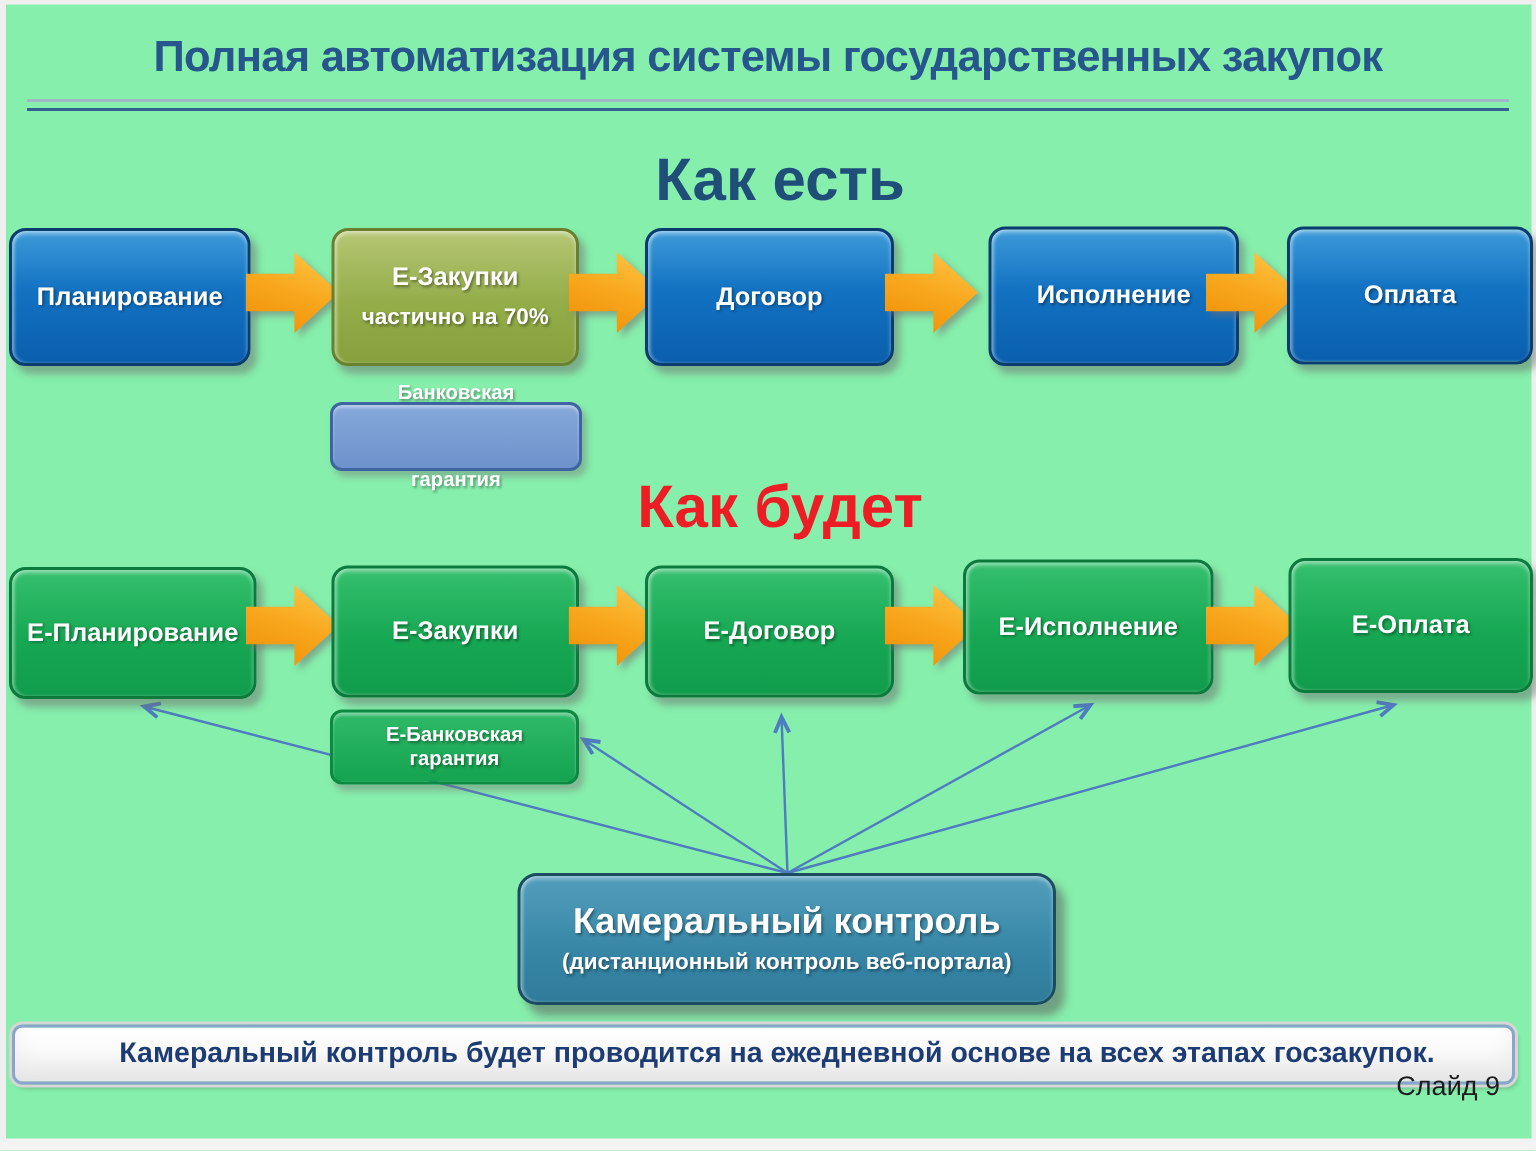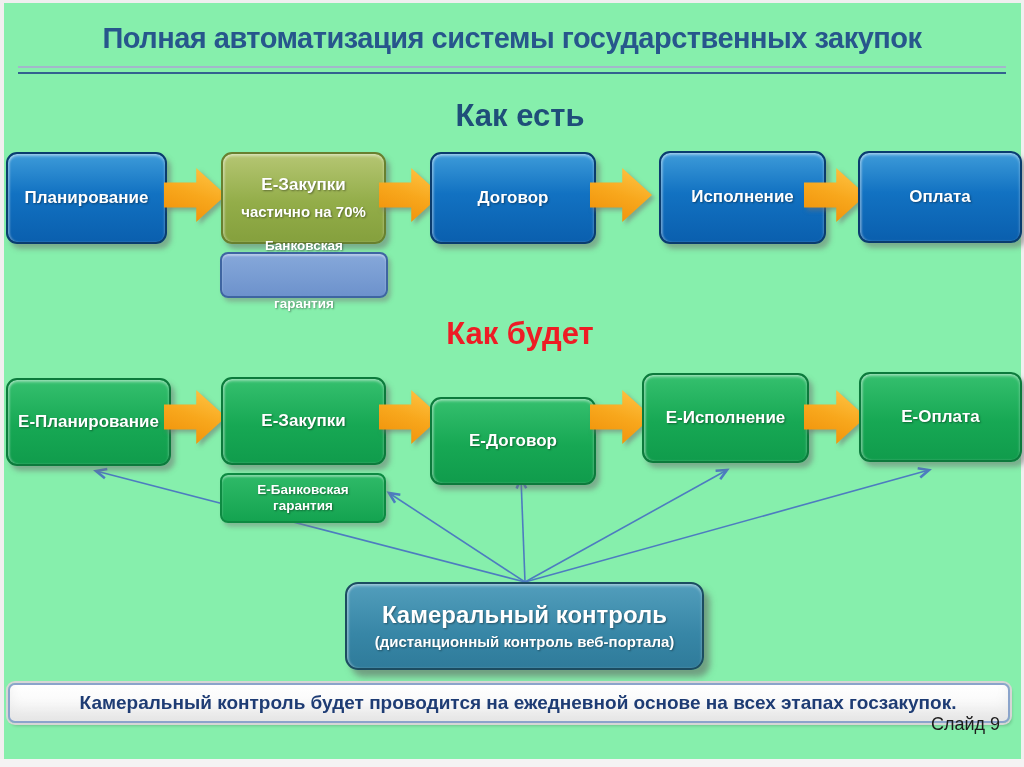--- a/index.html
+++ b/index.html
@@ -17,21 +17,21 @@
     position:absolute;left:0;right:0;top:22px;text-align:center;
     font-size:29px;font-weight:bold;color:var(--title-blue,#27568c);
     letter-spacing:-0.5px;
   }
   .rule{position:absolute;left:18px;right:18px;height:2px;}
   .rule-light{top:66px;background:#a3b6ca;}
   .rule-dark{top:72px;background:#33618f;}
 
   .heading{
     position:absolute;left:16px;right:0;text-align:center;
-    font-size:31px;font-weight:bold;
+    font-size:40px;font-weight:bold;
   }
   .heading.asis{top:98px;color:var(--heading-blue,#1f4e79);}
   .heading.tobe{top:316px;color:var(--heading-red,#ee1c25);}
 
   .box{
     position:absolute;border-radius:11px;display:flex;flex-direction:column;
     align-items:center;justify-content:center;color:#ffffff;font-weight:bold;
     font-size:17px;text-align:center;line-height:1.2;
     text-shadow:1px 1px 2px rgba(0,0,0,.4);
     box-shadow:4px 5px 5px rgba(110,110,110,.5), inset 0 2px 3px rgba(255,255,255,.45), inset 2px 0 2px rgba(255,255,255,.25);
@@ -69,25 +69,25 @@
 
   
   .b-plan {left:6px;  top:152px;width:157px;height:88px;}
   .b-ezak {left:221px;top:152px;width:161px;height:88px;}
   .b-dog  {left:430px;top:152px;width:162px;height:88px;}
   .b-isp  {left:643px;top:151px;width:163px;height:89px;margin-left:16px;}
   .b-opl  {left:858px;top:151px;width:160px;height:88px;}
   
   .b2-plan{left:6px;  top:378px;width:161px;height:84px;}
   .b2-ezak{left:221px;top:377px;width:161px;height:84px;}
-  .b2-dog {left:430px;top:397px;width:162px;height:84px;}
+  .b2-dog {left:430px;top:377px;width:162px;height:84px;}
   .b2-isp {left:642px;top:373px;width:163px;height:86px;}
   .b2-opl {left:859px;top:372px;width:159px;height:86px;}
   
-  .n-bank {left:220px;top:252px;width:164px;height:42px;gap:42px;}
+  .n-bank {left:220px;top:268px;width:164px;height:42px;gap:42px;}
   .n-ebank{left:220px;top:473px;width:162px;height:46px;}
   
   .b-ctrl {left:345px;top:582px;width:355px;height:84px;}
 
   
   .arrow{position:absolute;width:62px;height:54px;filter:drop-shadow(3px 3px 2px rgba(115,115,115,.55));}
   .arrow::before{
     content:"";display:block;width:100%;height:100%;
     clip-path:polygon(0 27%,52% 27%,52% 0,100% 50%,52% 100%,52% 73%,0 73%);
     background:linear-gradient(200deg,#ffc84a 0%,#f8a71c 50%,#ee8d06 100%);

